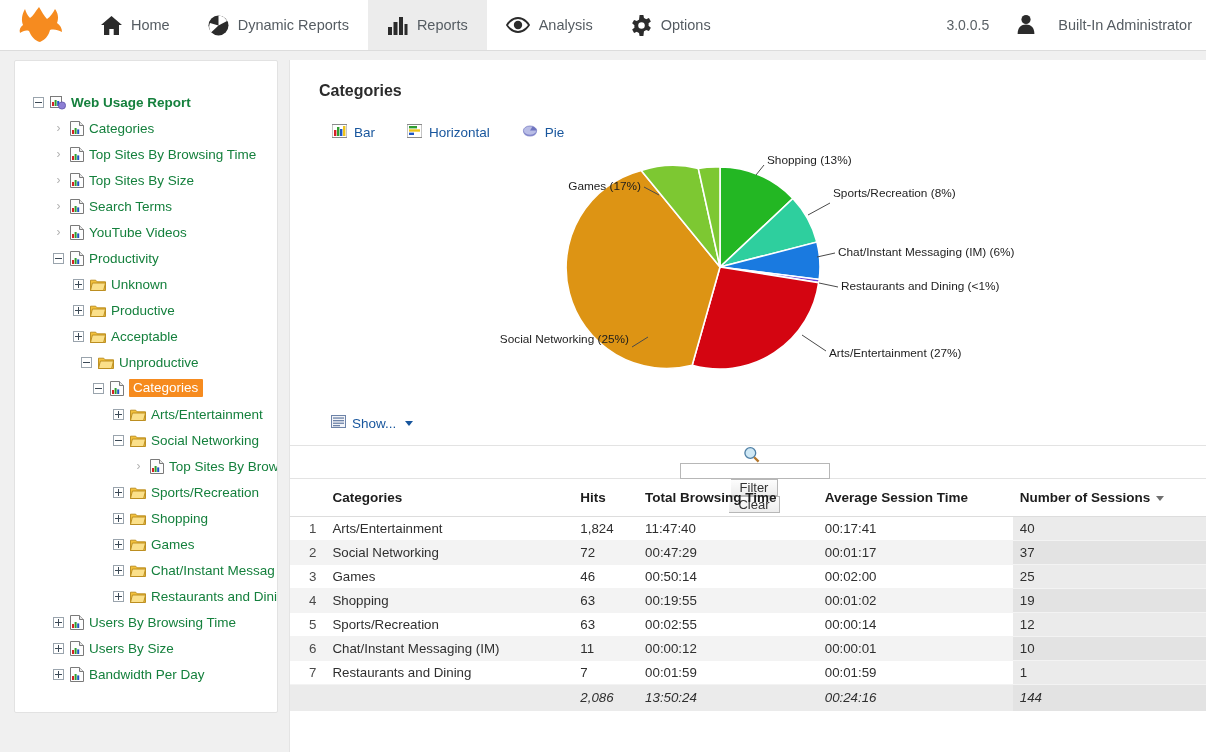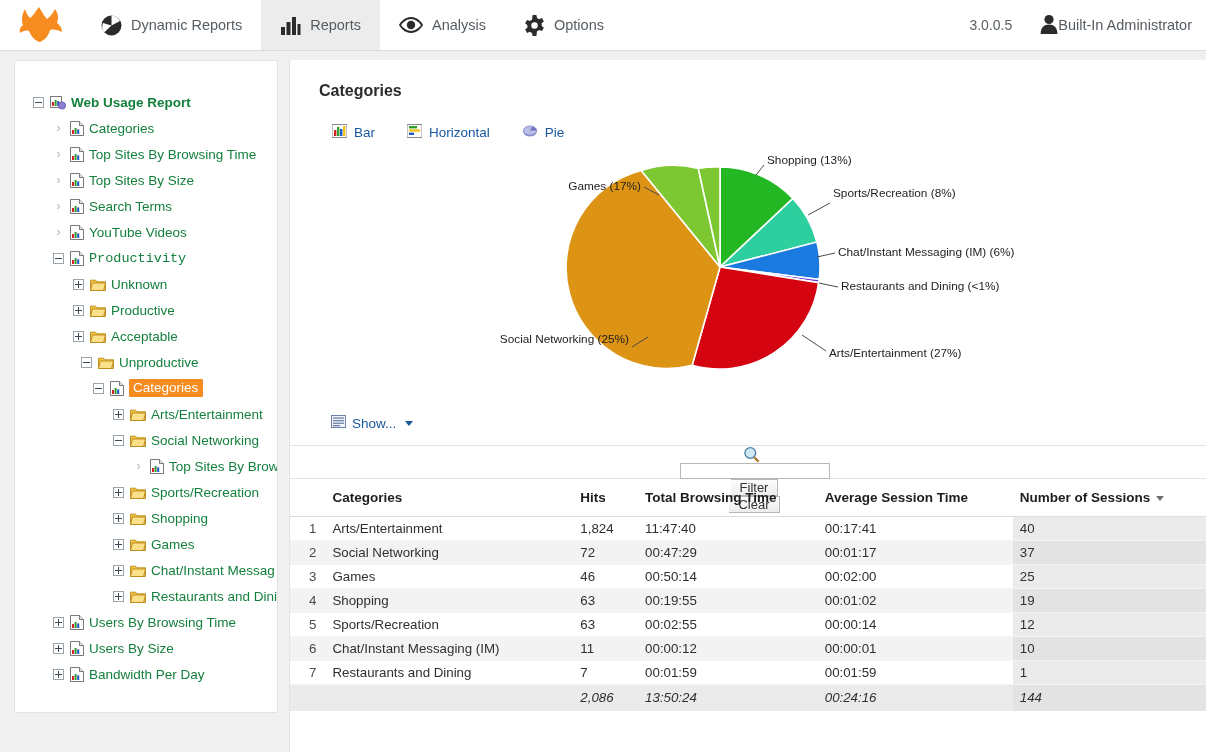--- a/index.html
+++ b/index.html
@@ -37,21 +37,21 @@
   }
   .navitem.active { background: #ececec; }
   .navitem .ico { display: flex; align-items: center; }
   .nav-right {
     margin-left: auto;
     display: flex; align-items: center;
     padding-right: 14px;
     gap: 10px;
   }
   .version { color: #5a6166; font-size: 14px; margin-right: 18px; }
-  .userbox { display: flex; align-items: center; gap: 0; color: #555c62; font-size: 14.5px; cursor: pointer; }
+  .userbox { display: flex; align-items: center; gap: 23px; color: #555c62; font-size: 14.5px; cursor: pointer; }
 
   
   .page {
     display: flex;
     height: 701px;
     padding: 9px 0 0 0;
   }
   .sidebar-wrap {
     width: 289px;
     padding-left: 14px;
@@ -237,20 +237,28 @@
 </head>
 <body>
 
 <div class="topnav">
   <div class="brand">
     <svg width="44" height="38" viewBox="0 0 44 38" aria-hidden="true">
       <path d="M20 1 C16 6 14 10 11 12 C8 9 7 6 6 3 C3 8 2 14 4 19 C1 21 0 24 1 27 C4 25 7 24 10 25 C12 30 16 35 21 36 C26 34 30 29 31 24 C35 23 39 24 43 26 C43 22 41 19 38 17 C40 12 39 7 36 3 C34 7 31 11 28 13 C25 10 23 6 20 1 Z" fill="#f68b1f"></path>
     </svg>
   </div>
 
+  <div class="navitem">
+    <span class="ico">
+      <svg width="21" height="19" viewBox="0 0 21 19">
+          <path d="M10.5 0 L21 9 L18 9 L18 19 L12.7 19 L12.7 13 L8.3 13 L8.3 19 L3 19 L3 9 L0 9 Z" fill="#2b2b2b"></path>
+        </svg>
+    </span>
+    <span>Home</span>
+  </div>
 
   <div class="navitem">
     <span class="ico">
       <svg width="21" height="21" viewBox="0 0 21 21">
         <circle cx="10.5" cy="10.5" r="10" fill="#2b2b2b"></circle>
         <path d="M10.5 10.5 L10.5 0.5 A10 10 0 0 1 19 6 Z" fill="#ffffff"></path>
         <path d="M10.5 10.5 L3 17.5 A10 10 0 0 1 2 8 Z" fill="#ffffff"></path>
       </svg>
     </span>
     <span>Dynamic Reports</span>
@@ -378,21 +386,21 @@
               <svg width="14" height="15" viewBox="0 0 14 15">
                 <path d="M0.5 0.5 h9 l4 4 v10 h-13 Z" fill="#fdfdfd" stroke="#7a7a7a" stroke-width="1"></path>
                 <path d="M9.5 0.5 v4 h4" fill="#e6e6e6" stroke="#7a7a7a" stroke-width="1"></path>
                 <rect x="2" y="9" width="2" height="4" fill="#d62027"></rect>
                 <rect x="4.6" y="7" width="2" height="6" fill="#2f9e2f"></rect>
                 <rect x="7.2" y="8.4" width="2" height="4.6" fill="#1f55c4"></rect>
               </svg>
             </span>
             <span class="nlabel">YouTube Videos</span>
           </div>
-          <div class="node" style="padding-left: 36px; font-family: Liberation Mono, monospace;">
+          <div class="node" style="padding-left: 36px;">
             <span class="toggle box"></span>
             <span class="nicon">
               <svg width="14" height="15" viewBox="0 0 14 15">
                 <path d="M0.5 0.5 h9 l4 4 v10 h-13 Z" fill="#fdfdfd" stroke="#7a7a7a" stroke-width="1"></path>
                 <path d="M9.5 0.5 v4 h4" fill="#e6e6e6" stroke="#7a7a7a" stroke-width="1"></path>
                 <rect x="2" y="9" width="2" height="4" fill="#d62027"></rect>
                 <rect x="4.6" y="7" width="2" height="6" fill="#2f9e2f"></rect>
                 <rect x="7.2" y="8.4" width="2" height="4.6" fill="#1f55c4"></rect>
               </svg>
             </span>

